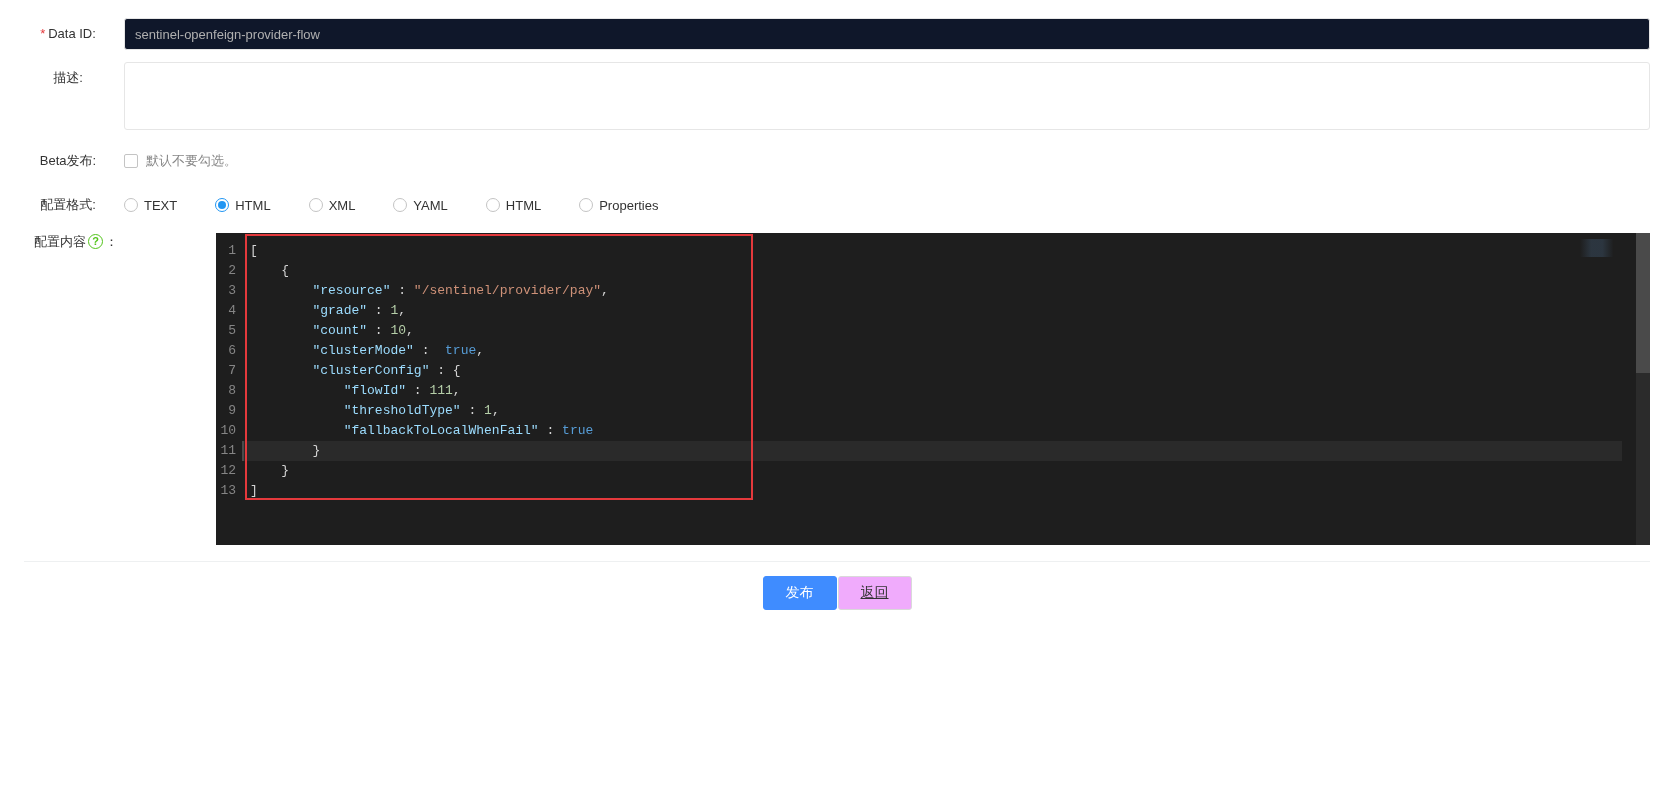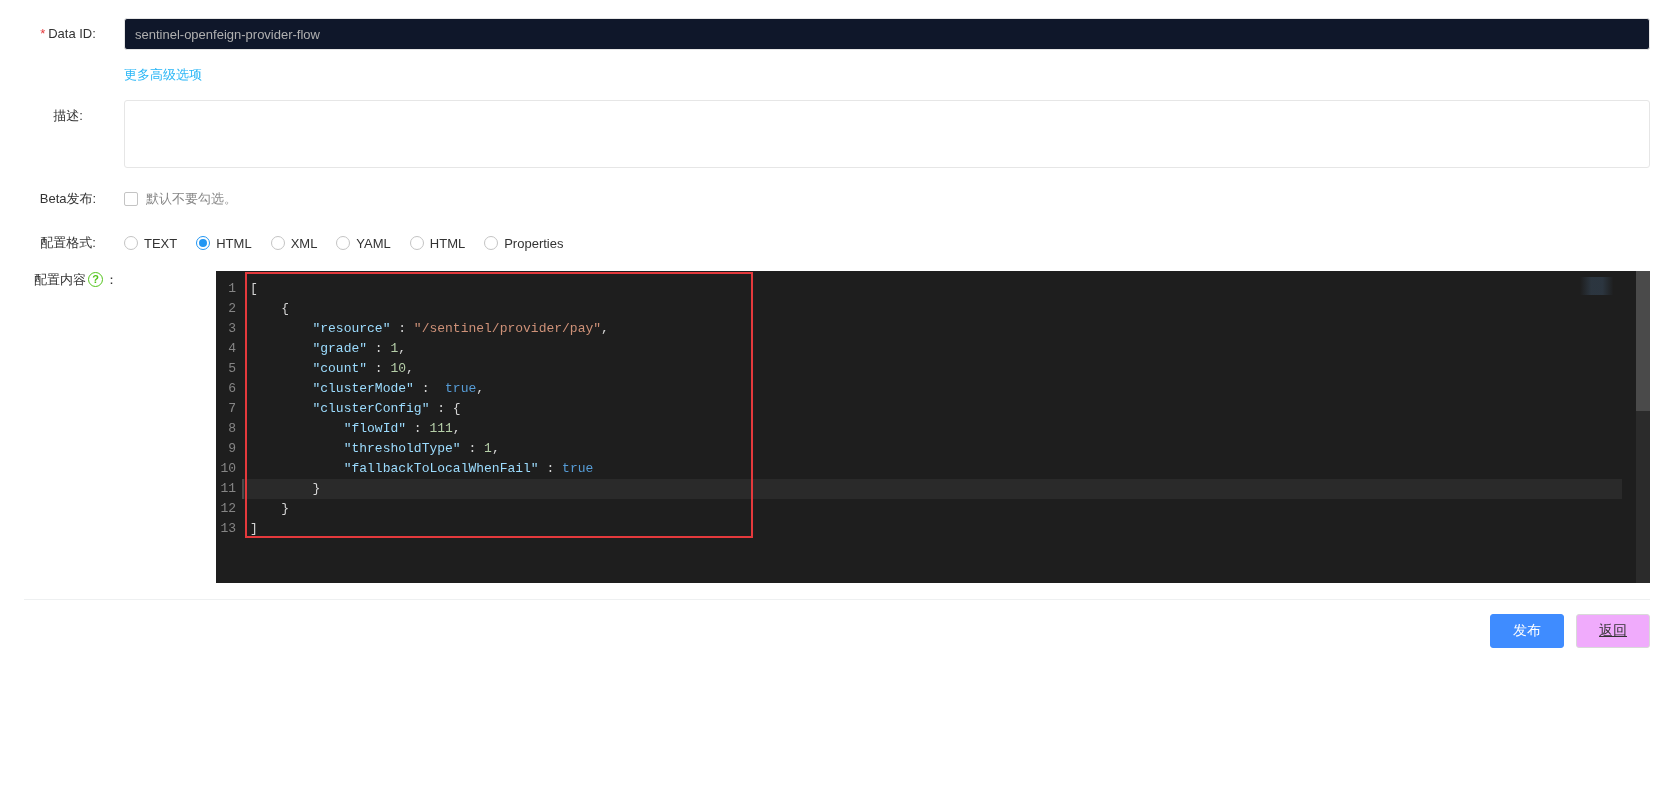--- a/index.html
+++ b/index.html
@@ -10,21 +10,21 @@
     .label { width: 100px; text-align: center; padding-right: 12px; color: #333; line-height: 32px; font-size: 13px; }
     .label .required { color: #e4393c; margin-right: 3px; }
     .field { flex: 1; }
     .text-input { width: 100%; height: 32px; border: 1px solid #e6e6e6; border-radius: 3px; padding: 0 10px; font-size: 13px; color: #999; background: #fafafa; outline: none; }
     .text-input[readonly] { background: #0f172a; color: #b0b0b0; }
     .link { color: #29b6f6; font-size: 13px; cursor: pointer; padding: 4px 0; display: inline-block; }
     .textarea { width: 100%; height: 68px; border: 1px solid #e6e6e6; border-radius: 3px; padding: 8px 10px; font-size: 13px; resize: none; outline: none; }
     .checkbox-wrap { display: flex; align-items: center; height: 32px; }
     .checkbox { width: 14px; height: 14px; border: 1px solid #c4c4c4; border-radius: 2px; margin-right: 8px; background: #fff; cursor: pointer; }
     .checkbox-label { color: #888; font-size: 13px; }
-    .radio-group { display: flex; align-items: center; height: 32px; gap: 19px; }
+    .radio-group { display: flex; align-items: center; height: 32px; gap: 38px; }
     .radio-item { display: flex; align-items: center; cursor: pointer; }
     .radio { width: 14px; height: 14px; border: 1px solid #c4c4c4; border-radius: 50%; margin-right: 6px; position: relative; }
     .radio.checked { border-color: #2196f3; }
     .radio.checked::after { content: ''; position: absolute; top: 2px; left: 2px; width: 8px; height: 8px; background: #2196f3; border-radius: 50%; }
     .radio-label { font-size: 13px; color: #333; }
     .help-icon { display: inline-flex; align-items: center; justify-content: center; width: 15px; height: 15px; border: 1.5px solid #52c41a; color: #52c41a; border-radius: 50%; font-size: 11px; font-weight: bold; margin-left: 2px; margin-right: 2px; position: relative; top: -1px; }
     .content-label { width: 100px; text-align: right; padding-right: 6px; color: #333; font-size: 13px; }
     .editor-wrap { flex: 1; background: #1e1e1e; position: relative; height: 312px; }
     .editor-inner { display: flex; height: 100%; font-family: Consolas, Monaco, "Courier New", monospace; font-size: 13px; line-height: 20px; }
     .gutter { width: 26px; background: #1e1e1e; color: #858585; text-align: right; padding: 8px 6px 0 0; user-select: none; }
@@ -33,41 +33,37 @@
     .highlight-box { position: absolute; border: 2px solid #e4393c; pointer-events: none; }
     .minimap { position: absolute; right: 14px; top: 6px; width: 56px; height: 18px; opacity: 0.18; background: linear-gradient(90deg, transparent, #6aa0d8 20%, #6aa0d8 40%, transparent 60%); pointer-events: none; }
     .editor-scrollbar { position: absolute; right: 0; top: 0; width: 14px; height: 100%; background: #2b2b2b; }
     .editor-thumb { position: absolute; right: 0; top: 0; width: 14px; height: 140px; background: #4a4a4a; }
     .k { color: #9cdcfe; }
     .s { color: #ce9178; }
     .n { color: #b5cea8; }
     .b { color: #569cd6; }
     .p { color: #d4d4d4; }
     .current-line { background: #2a2a2a; margin-left: -8px; padding-left: 6px; border-left: 2px solid #4a4a4a; display: inline-block; width: calc(100% - 20px); }
-    .footer { display: flex; justify-content: flex-end; gap: 12px; margin-top: 16px; border-top: 1px solid #eef0f1; padding-top: 14px; }
+    .footer { display: flex; justify-content: center; gap: 1px; margin-top: 16px; border-top: 1px solid #eef0f1; padding-top: 14px; }
     .btn { height: 34px; padding: 0 22px; border-radius: 3px; font-size: 14px; cursor: pointer; border: 1px solid transparent; }
     .btn-primary { background: #3f8cff; color: #fff; border-color: #3f8cff; }
     .btn-default { background: #f0abfc; color: #333; border-color: #d9d9d9; text-decoration: underline; }
     .content-row{display:flex;align-items:flex-start;gap:40px;}
   </style>
 </head>
 <body>
 
 <div class="page">
 
   <div class="form-row">
     <div class="label"><span class="required">*</span><span>Data ID:</span></div>
     <div class="field"><input class="text-input" readonly="" value="sentinel-openfeign-provider-flow" style=""></div>
   </div>
 
 
-  <div class="form-row">
-    <div class="label"></div>
-    <div class="field"><span class="link">更多高级选项</span></div>
-  </div>
 
   <div class="form-row">
     <div class="label"><span>描述:</span></div>
     <div class="field"><textarea class="textarea" style=""></textarea></div>
   </div>
 
   <div class="form-row">
     <div class="label"><span>Beta发布:</span></div>
     <div class="field">
       <div class="checkbox-wrap">

